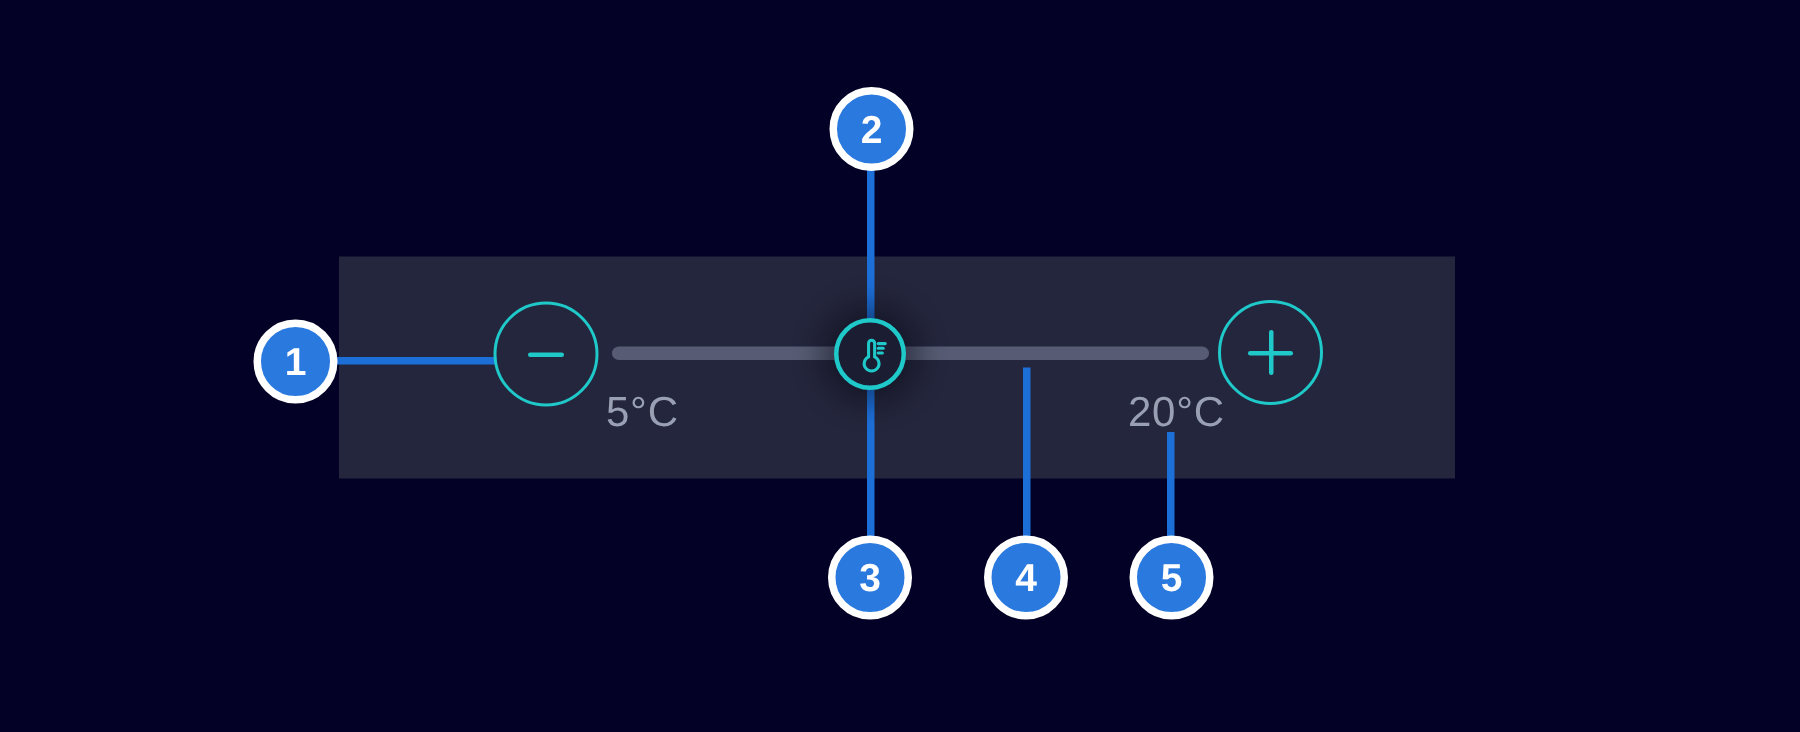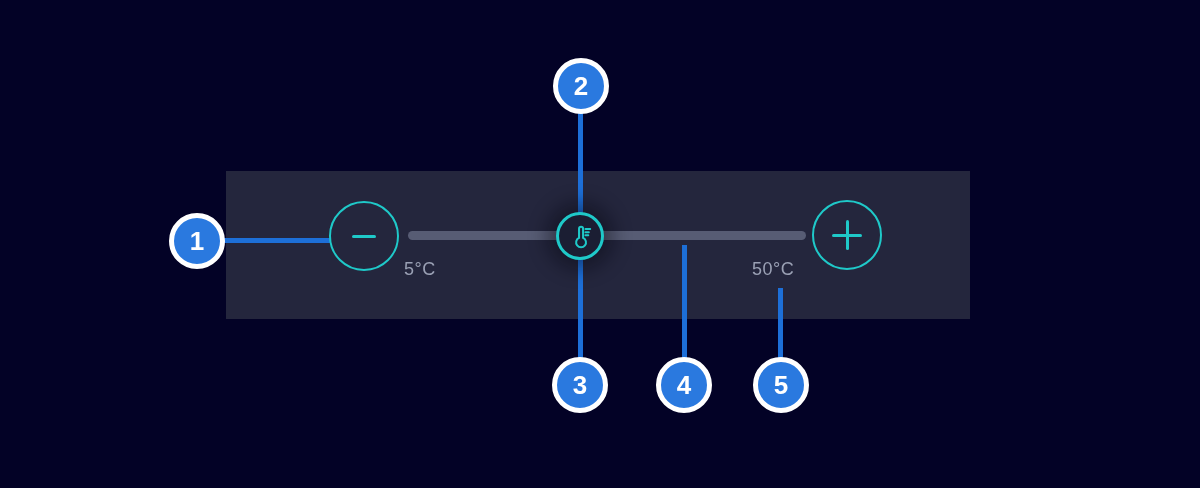--- a/index.html
+++ b/index.html
@@ -84,21 +84,21 @@
     border: 3px solid var(--teal);
     display: flex; align-items: center; justify-content: center;
     box-shadow: 0 0 18px 10px rgba(4,5,16,0.40);
     cursor: grab;
     z-index: 4;
   }
   .range-label {
     position: absolute;
     top: 259px;
     color: var(--label);
-    font-size: 18px;
+    font-size: 28px;
     letter-spacing: 0.5px;
     z-index: 4;
   }
   #min-label { left: 404px; }
   #max-label { left: 752px; }
 
   .badge {
     position: absolute;
     width: 46px; height: 46px;
     background: var(--badge);
@@ -144,21 +144,21 @@
       <line x1="16.4" y1="8.2" x2="19.4" y2="8.2"></line>
       <line x1="16.4" y1="10.9" x2="18.9" y2="10.9"></line>
     </svg>
   </div>
 
   <button class="circle-btn" id="increase-btn">
     <span class="plus-shape"></span>
   </button>
 
   <div class="range-label" id="min-label">5°C</div>
-  <div class="range-label" id="max-label">50°C</div>
+  <div class="range-label" id="max-label">20°C</div>
 
   <div class="badge" id="badge-1">
     <span>1</span>
   </div>
   <div class="badge" id="badge-2">
     <span>2</span>
   </div>
   <div class="badge" id="badge-3">
     <span>3</span>
   </div>

